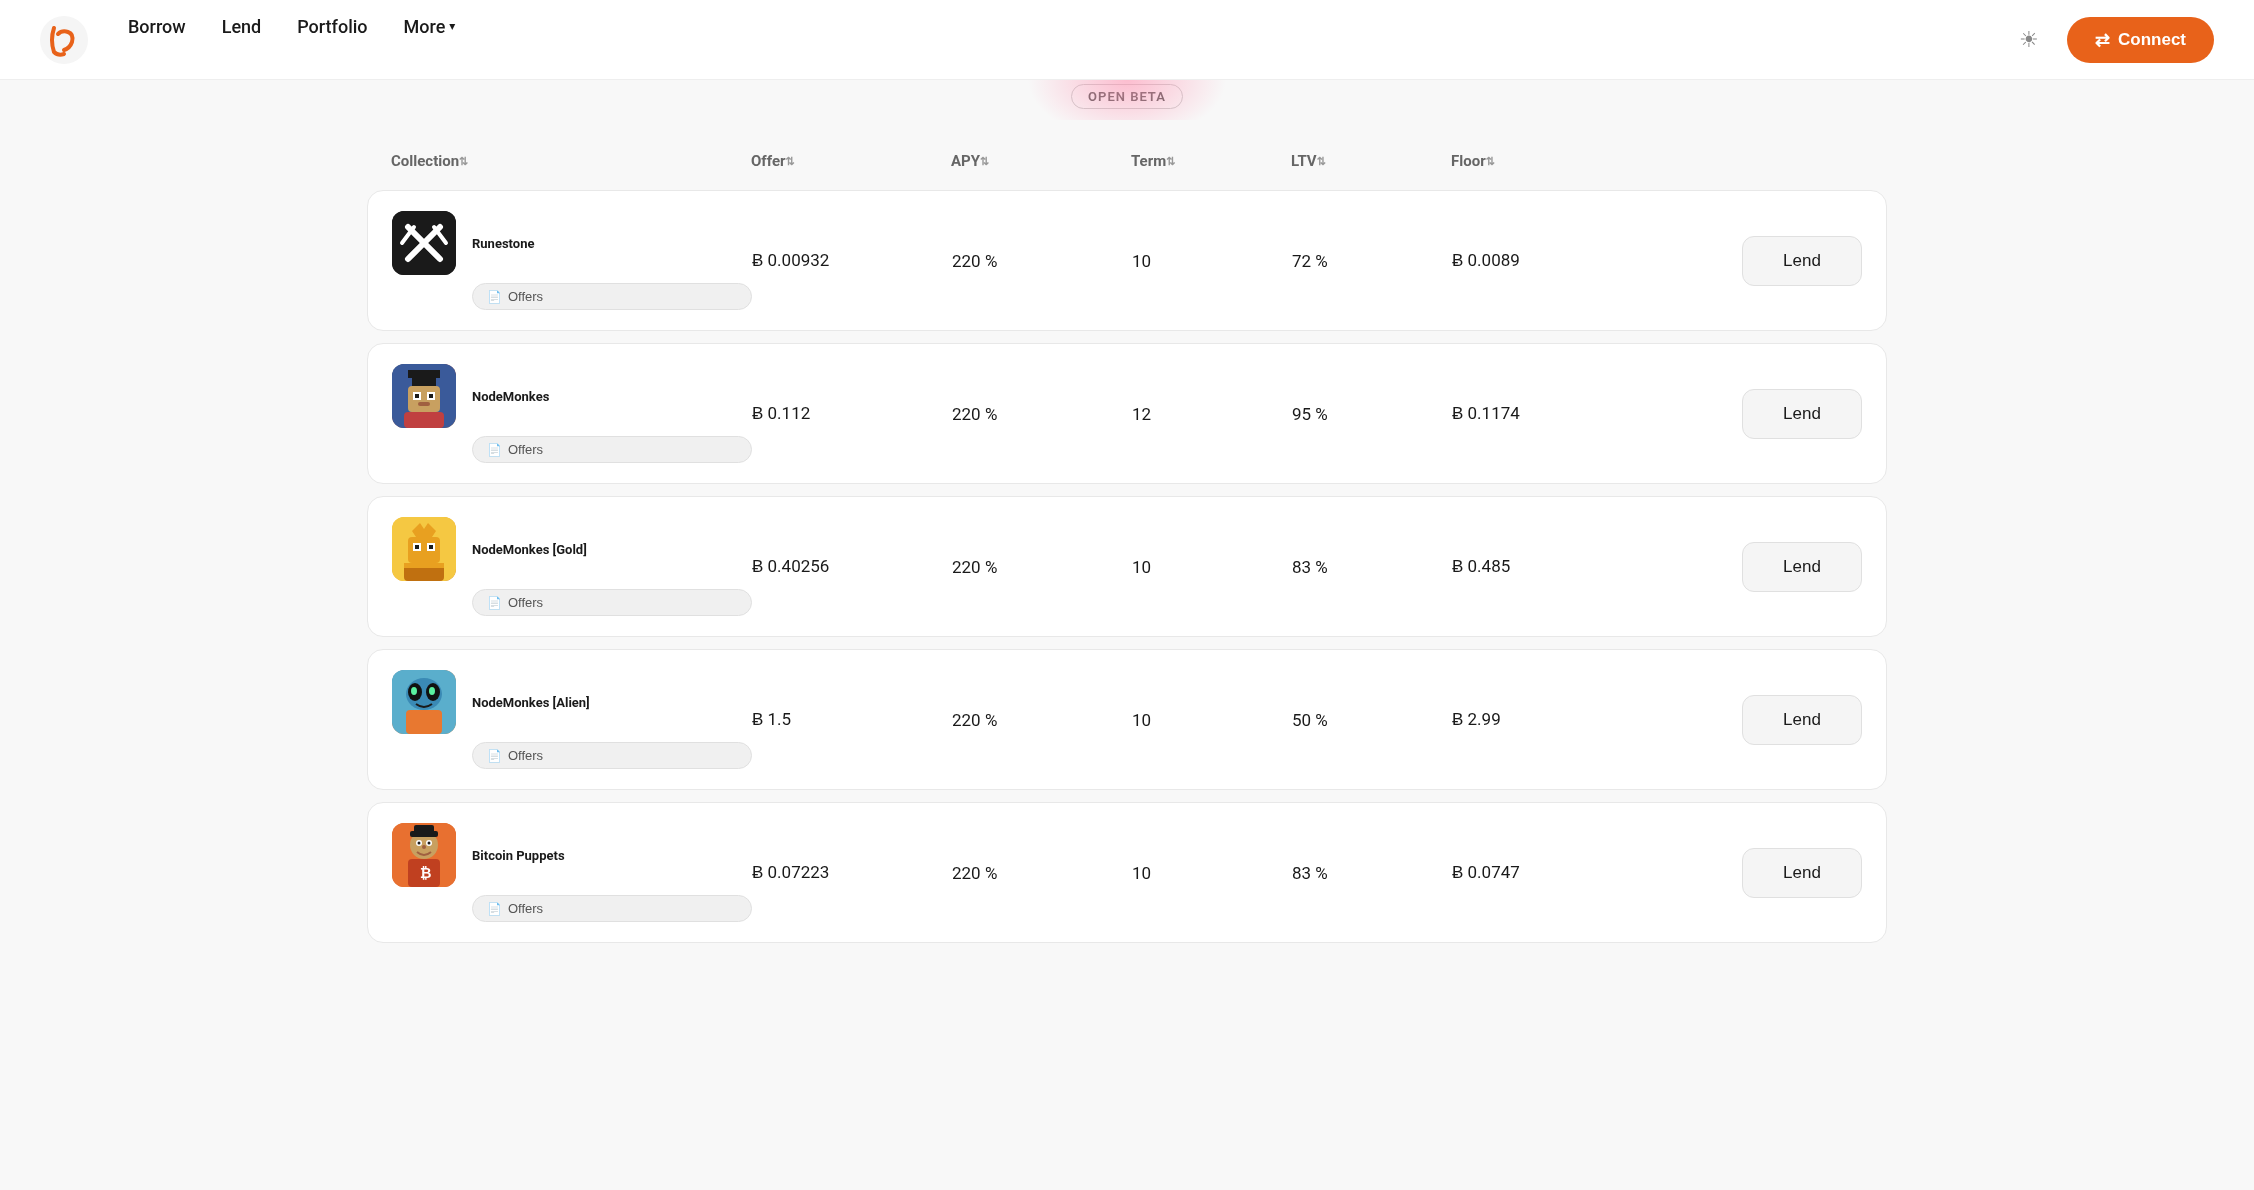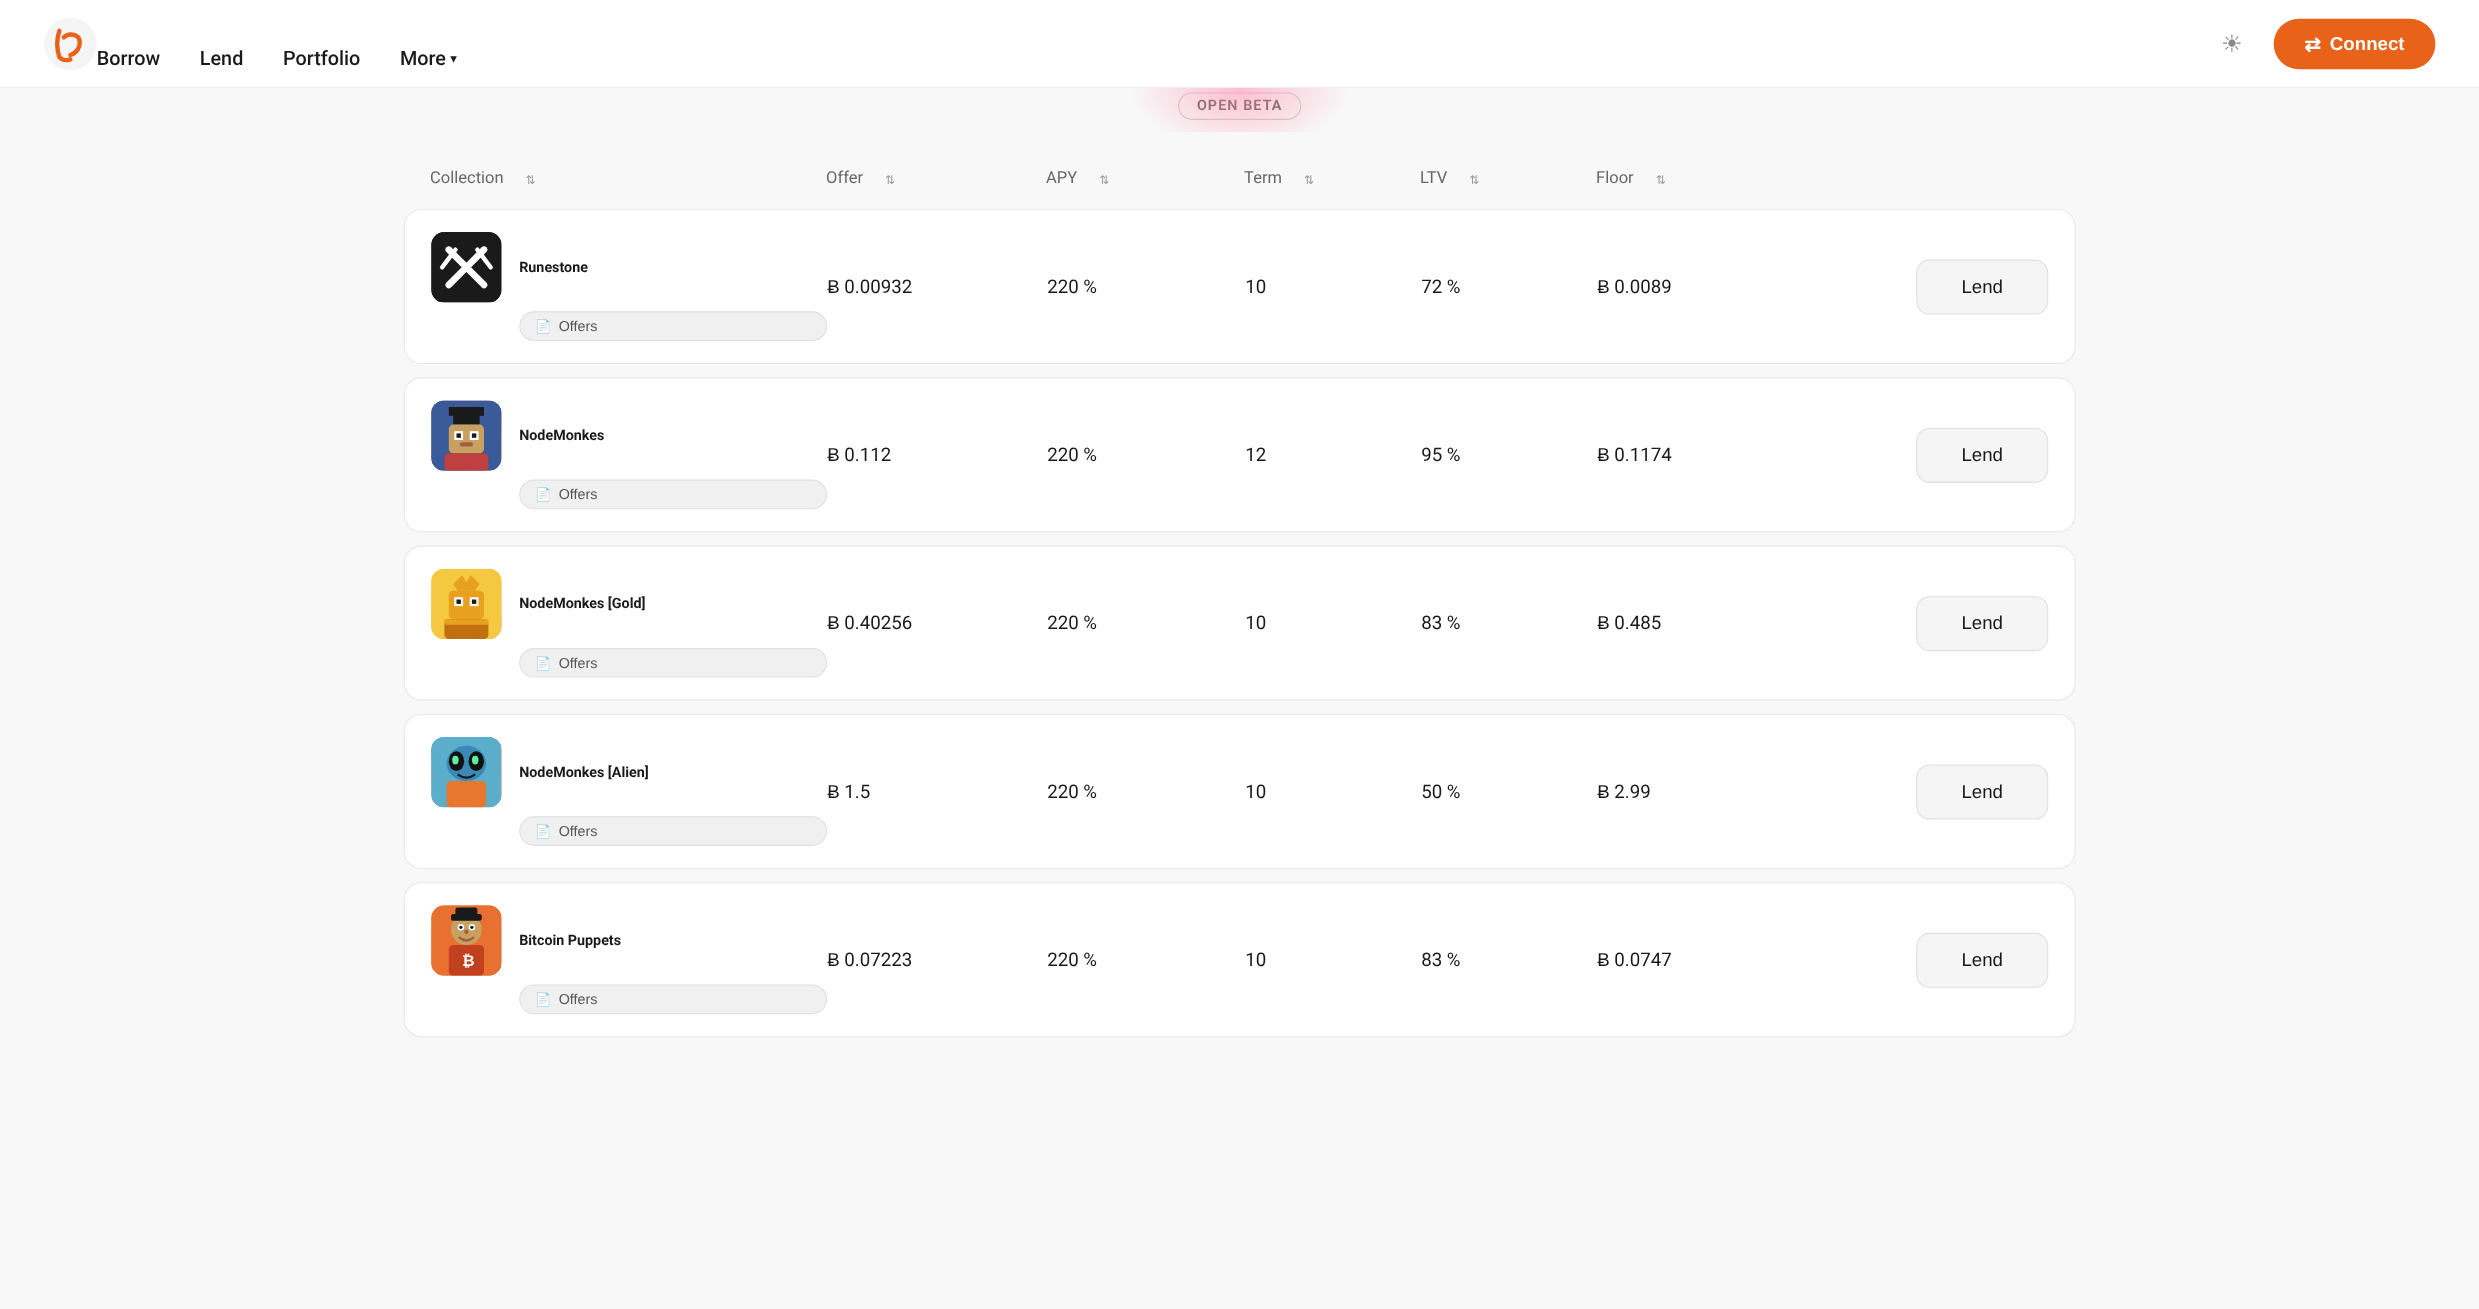--- a/index.html
+++ b/index.html
@@ -24,21 +24,22 @@
       height: 80px;
       background: #fff;
       border-bottom: 1px solid #eee;
       position: sticky;
       top: 0;
       z-index: 100;
     }
 
     .header-left {
       display: flex;
-      align-items: flex-end;
+      align-items: flex-start;
+      gap: 40px;
     }
 
     .logo {
       width: 48px;
       height: 48px;
     }
 
     .nav {
       display: flex;
       align-items: center;
@@ -114,24 +115,24 @@
     .table-header {
       display: grid;
       grid-template-columns: 360px 200px 180px 160px 160px 180px 1fr;
       padding: 12px 24px;
       margin-bottom: 8px;
     }
 
     .col-header {
       font-size: 15px;
       color: #666;
-      font-weight: 400;
-      display: flex;
-      align-items: flex-end;
-      gap: 20px;
+      font-weight: 700;
+      display: flex;
+      align-items: center;
+      gap: 0;
     }
 
     .sort-icon {
       font-size: 11px;
       color: #999;
     }
 
     
     .collection-row {
       background: #fff;

